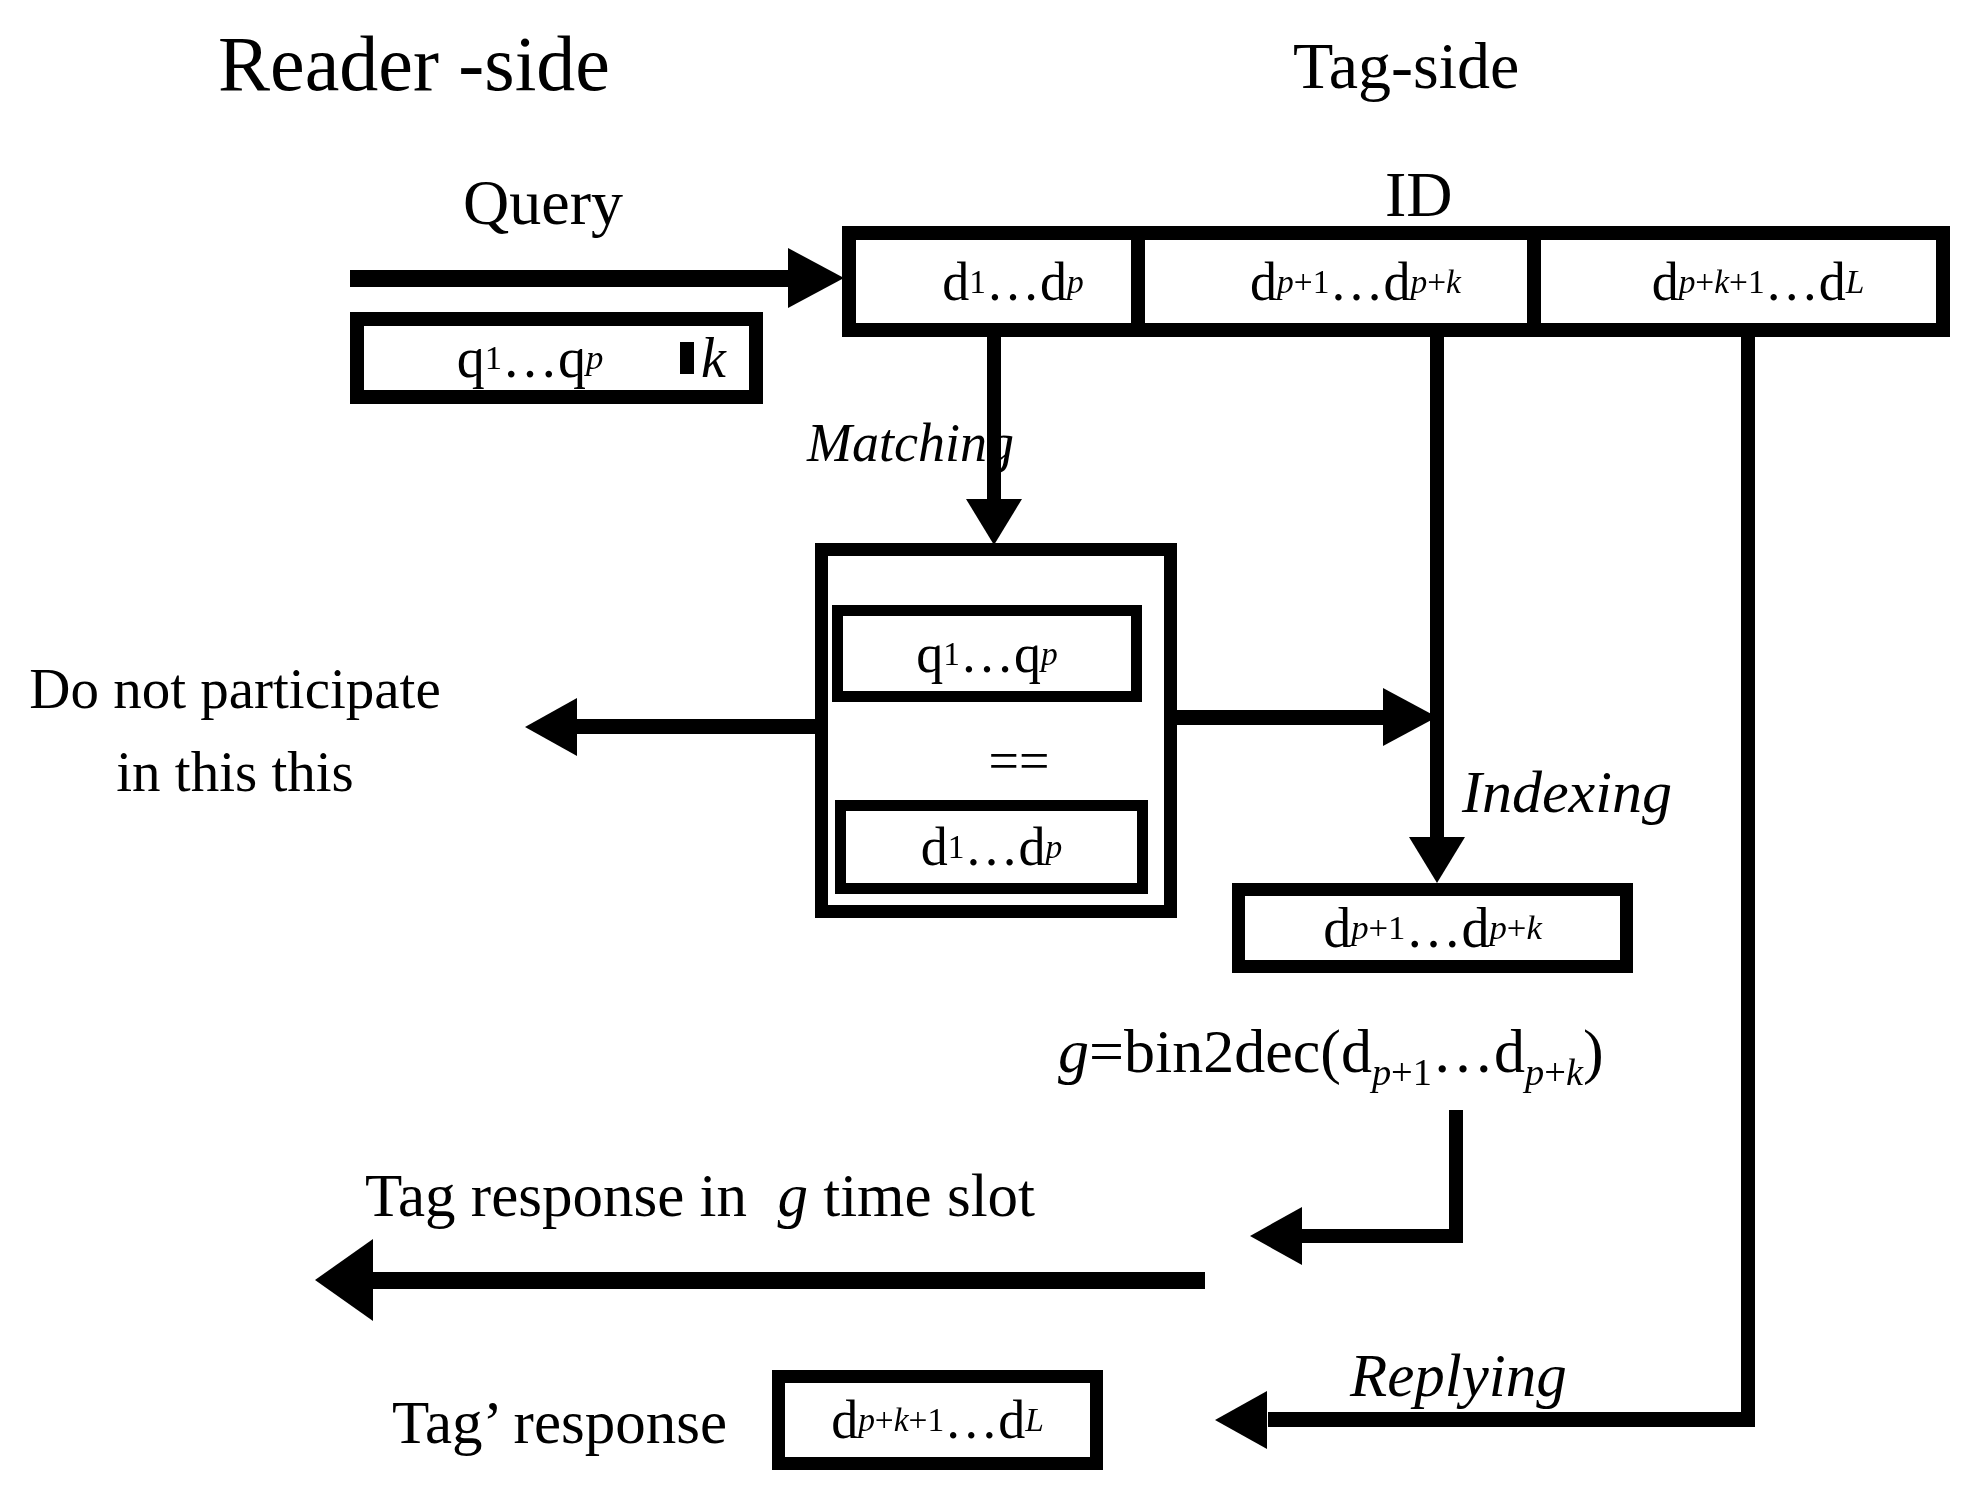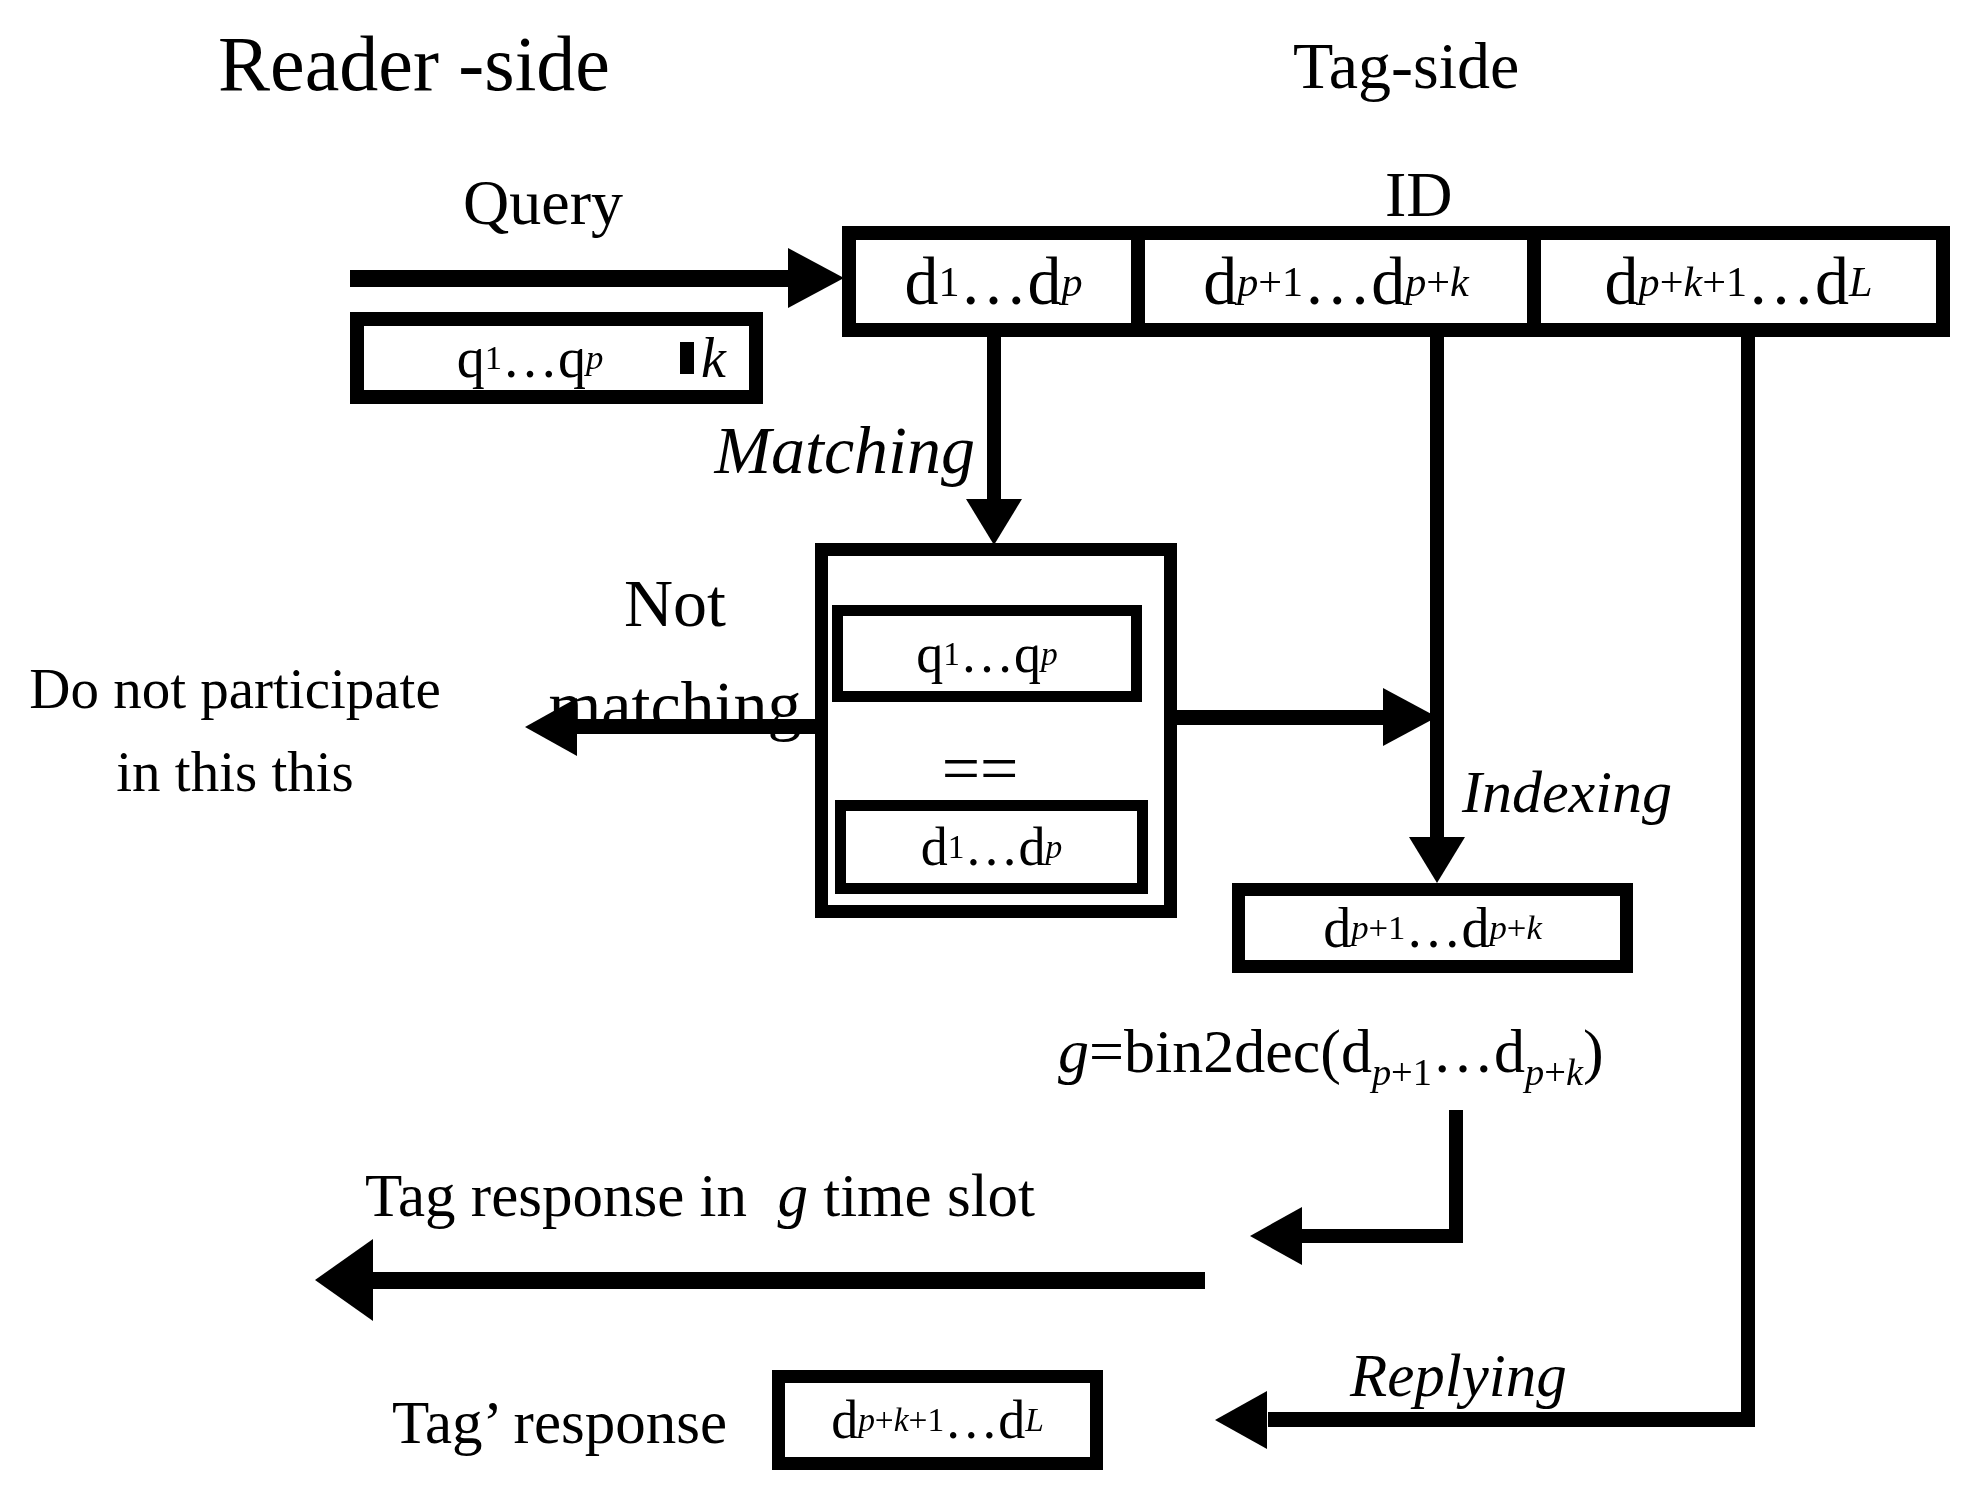--- a/index.html
+++ b/index.html
@@ -18,21 +18,21 @@
   .thin{border-width:11px;}
   .mid{border-width:13px;}
   .cell{box-sizing:border-box;display:flex;align-items:center;justify-content:center;height:100%;}
   .fill{position:absolute;background:#000;}
   .tri{position:absolute;width:0;height:0;}
   .tri-r{border-top:30px solid transparent;border-bottom:30px solid transparent;border-left:56px solid #000;}
   .tri-l{border-top:29px solid transparent;border-bottom:29px solid transparent;border-right:52px solid #000;}
   .tri-l-big{border-top:41px solid transparent;border-bottom:41px solid transparent;border-right:58px solid #000;}
   .tri-d{border-left:28px solid transparent;border-right:28px solid transparent;border-top:46px solid #000;}
   sub{font-size:62%;line-height:0;}
-  .f58{font-size:68px;} .f56{font-size:56px;} .f54{font-size:54px;}
+  .f58{font-size:54px;padding-left:39px;} .f56{font-size:56px;} .f54{font-size:54px;}
   .f61{font-size:61px;} .f60{font-size:60px;} .f62{font-size:62px;}
   .f64{font-size:64px;} .f66{font-size:66px;} .f78{font-size:78px;}
 </style>
 </head>
 <body>
 
 <div id="canvas">
 
   <div class="t f78" style="left:218px;top:22px;">Reader -side</div>
   <div class="t f66" style="left:1293px;top:30px;">Tag-side</div>
@@ -63,22 +63,20 @@
 
   <div class="fill" style="left:1741px;top:337px;width:14px;height:1090px;"></div>
 
   <div class="t it f58" style="left:680px;top:414px;width:295px;text-align:right;">Matching</div>
 
   <div class="box mid" style="left:815px;top:543px;width:362px;height:375px;"></div>
   <div class="box thin f54" style="left:832px;top:605px;width:310px;height:97px;">q<sub>1</sub>…q<sub><i>p</i></sub></div>
   <div class="t f58" style="left:850px;top:732px;width:260px;text-align:center;">==</div>
   <div class="box thin f54" style="left:835px;top:800px;width:313px;height:94px;">d<sub>1</sub>…d<sub><i>p</i></sub></div>
 
-  <div class="t pre f58" style="left:530px;top:552px;width:290px;line-height:1.5;">Not
-matching</div>
   <div class="fill" style="left:575px;top:719px;width:240px;height:15px;"></div>
   <div class="tri tri-l" style="left:525px;top:698px;"></div>
   <div class="t pre" style="left:5px;top:648px;width:460px;font-size:57px;line-height:1.45;">Do not participate
 in this this</div>
 
   <div class="fill" style="left:1177px;top:710px;width:208px;height:15px;"></div>
   <div class="tri tri-r" style="left:1383px;top:688px;border-top-width:29px;border-bottom-width:29px;border-left-width:54px;"></div>
 
   <div class="t it f60" style="left:1462px;top:760px;">Indexing</div>
   <div class="box mid f56" style="left:1232px;top:883px;width:401px;height:90px;">d<sub><i>p</i>+1</sub>…d<sub><i>p</i>+<i>k</i></sub></div>

